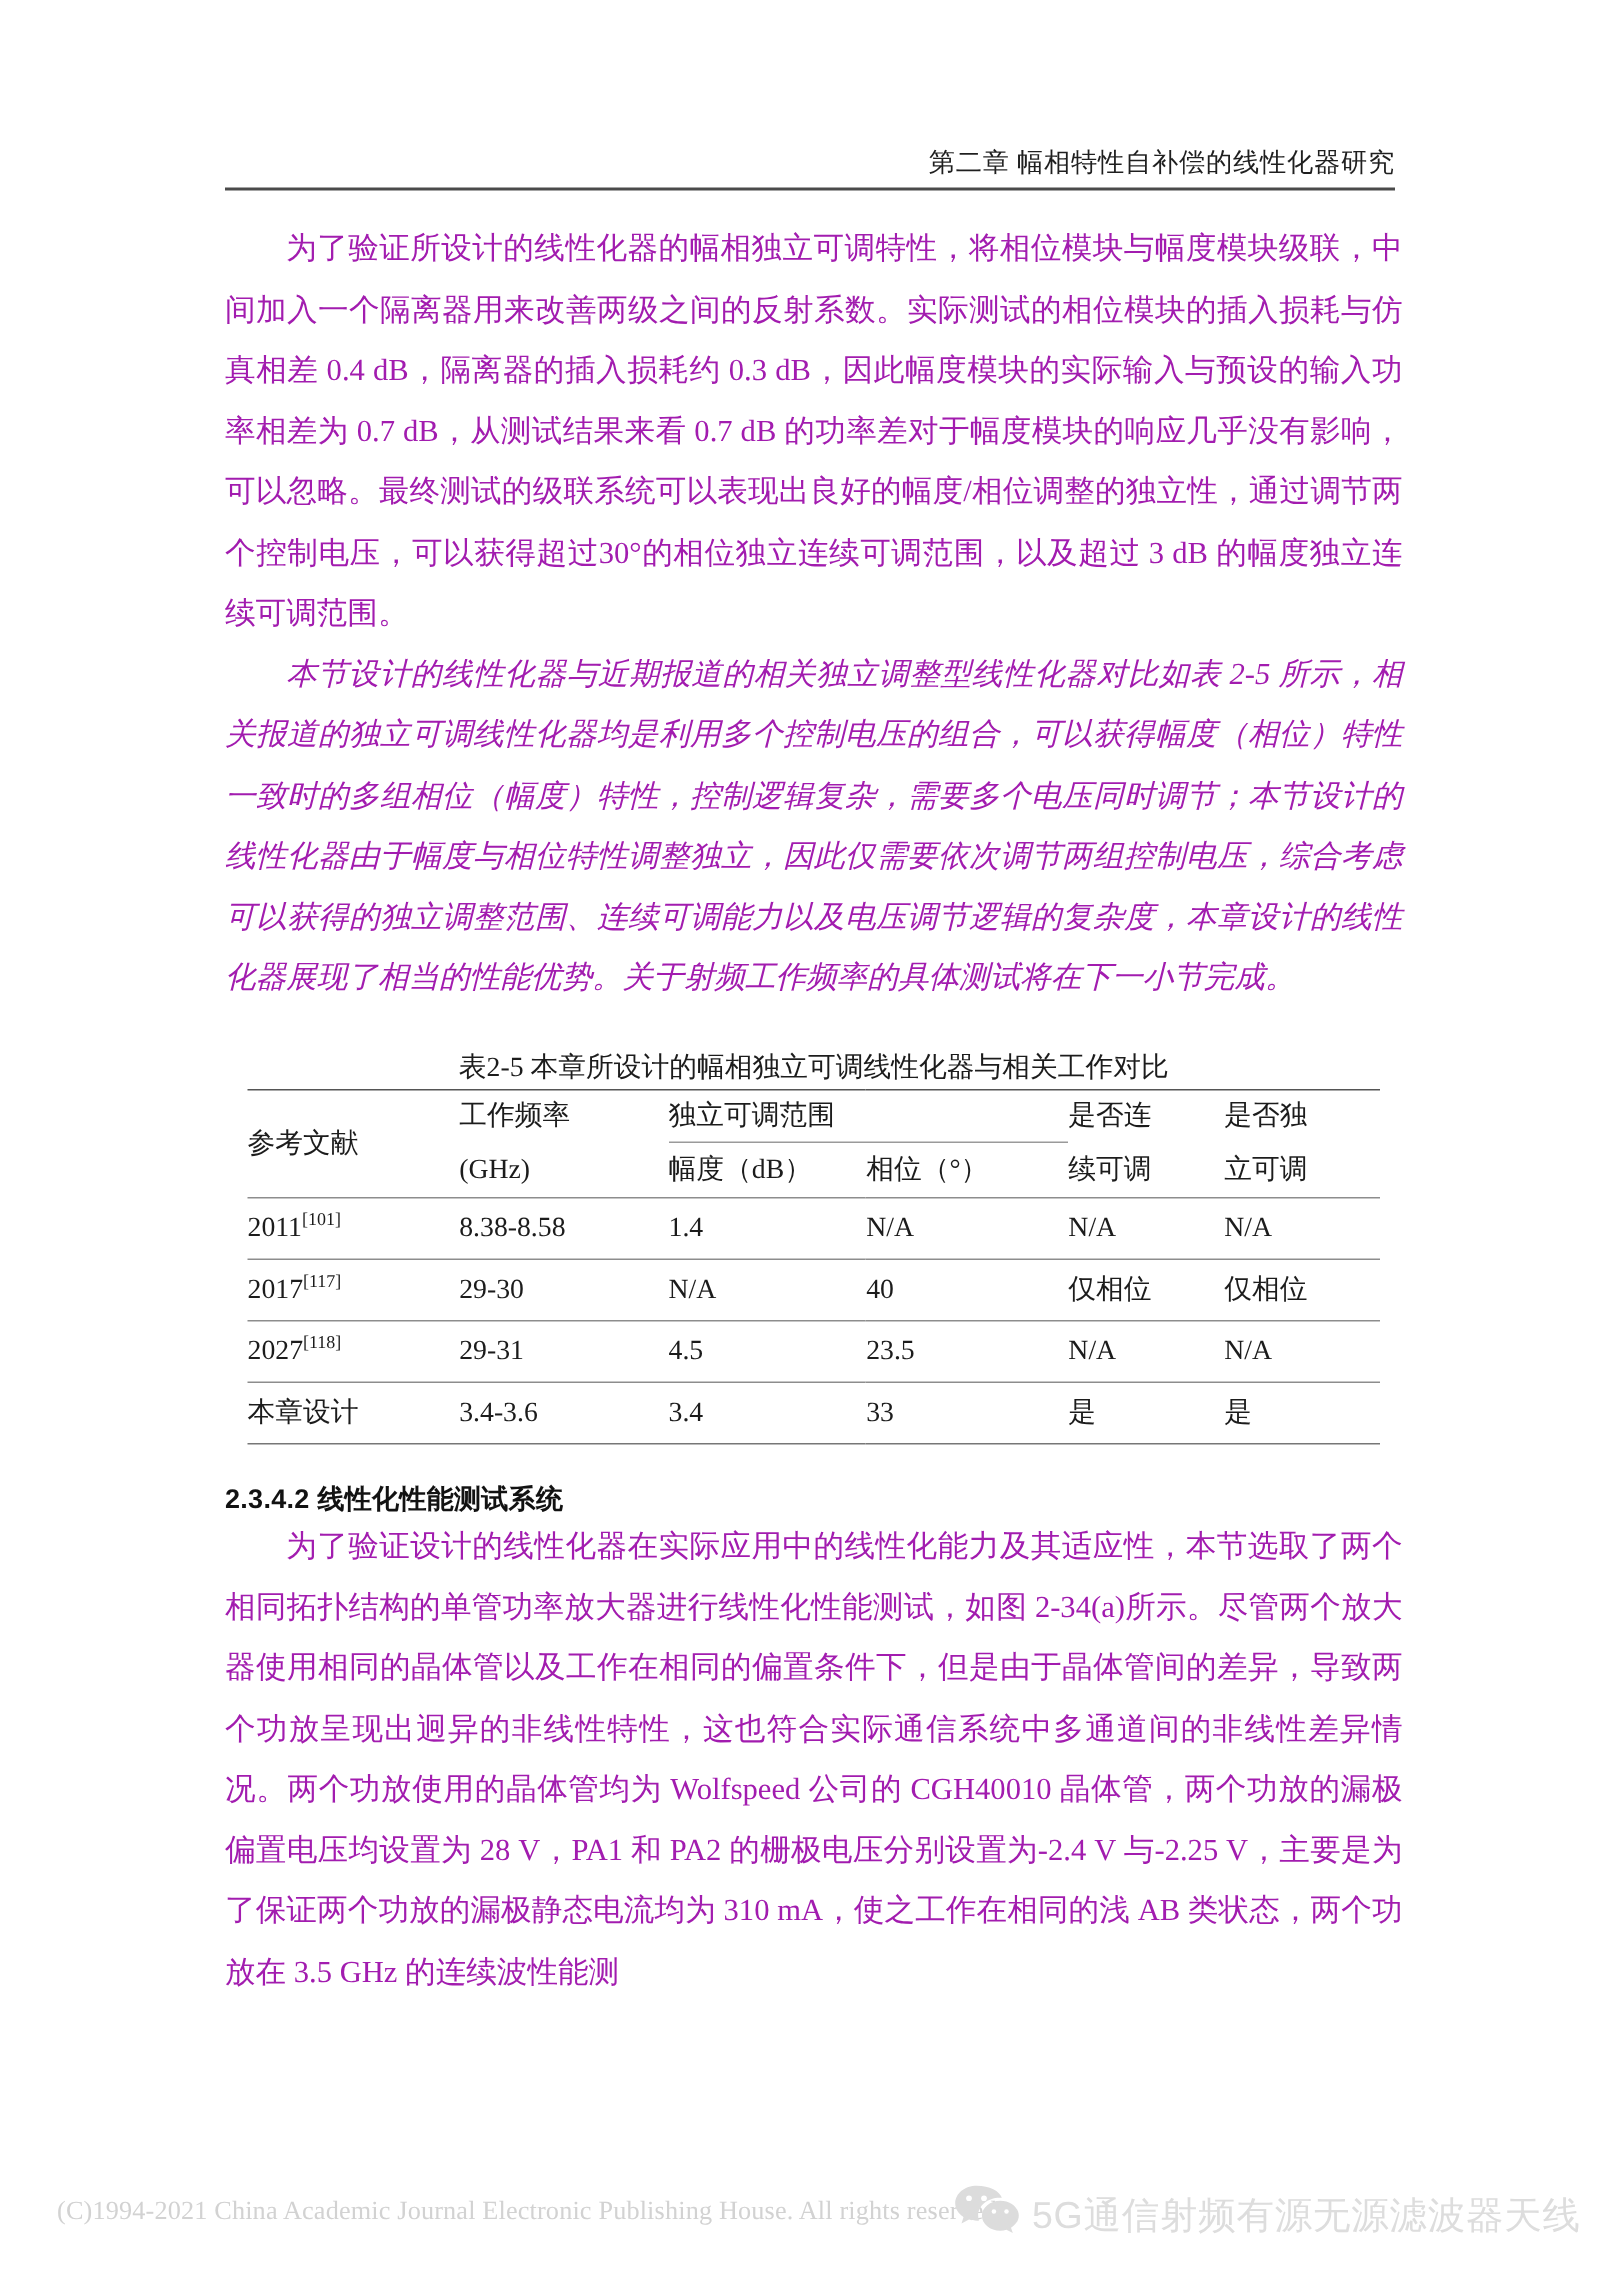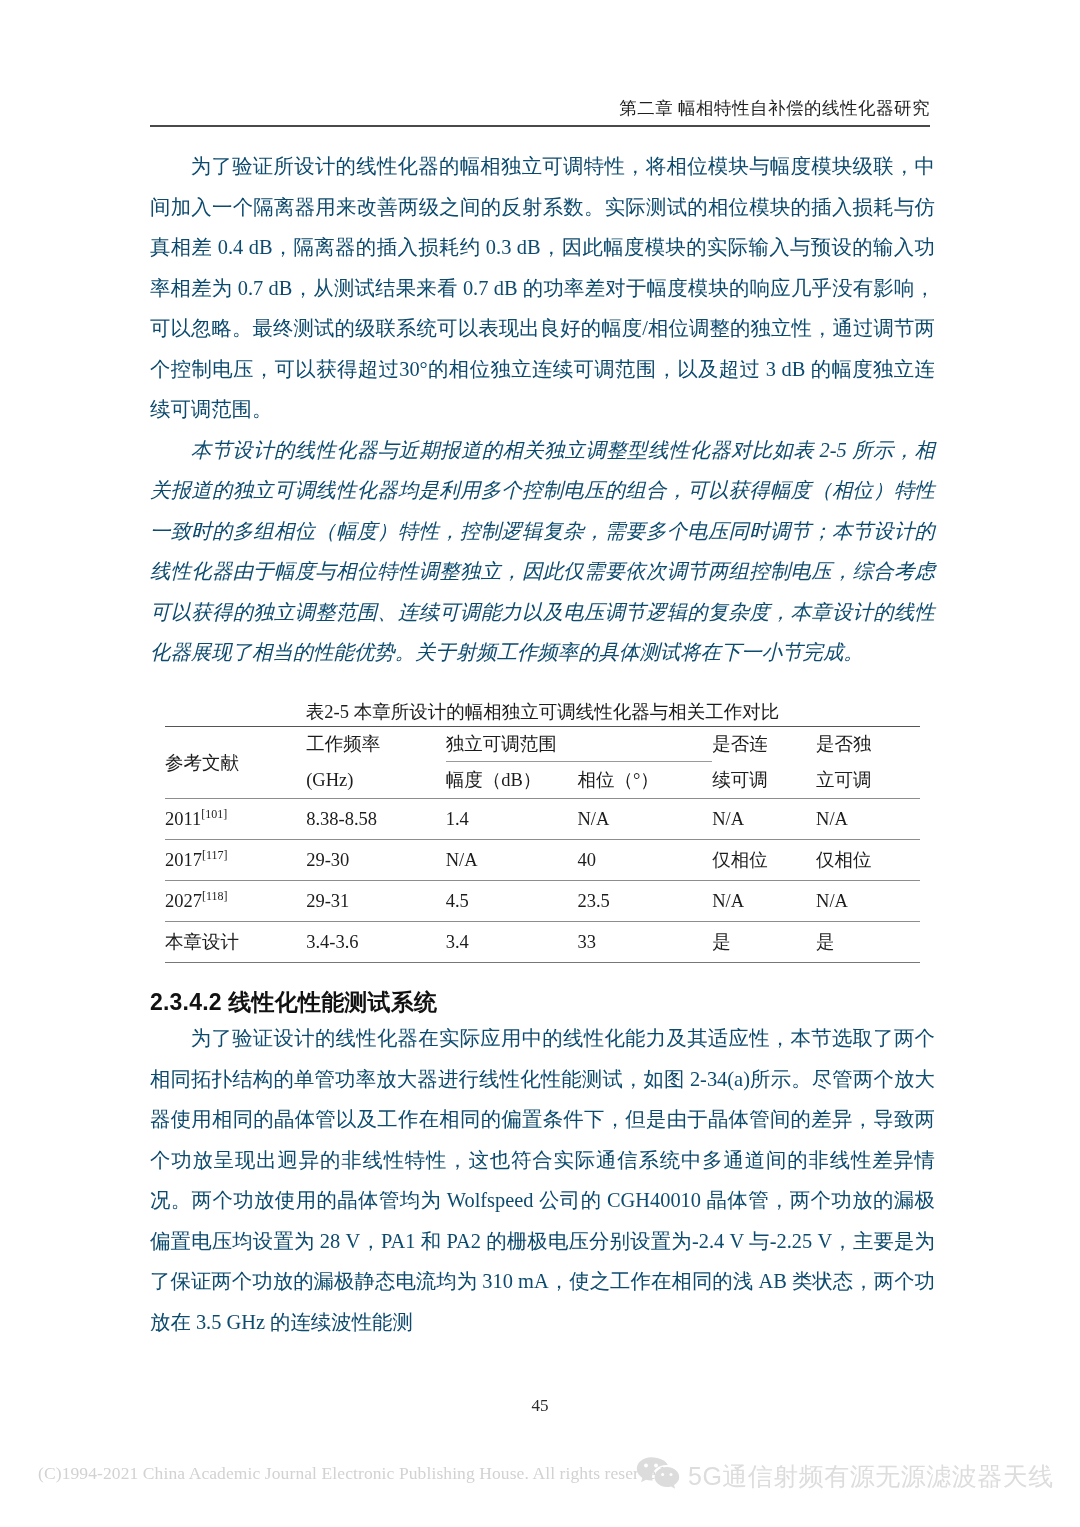--- a/index.html
+++ b/index.html
@@ -50,21 +50,21 @@
     top: 146px;
     width: 785px;
   }
   p.para {
     margin: 0 0 0 0;
     font-size: 20.4px;
     line-height: 40.5px;
     text-align: justify;
     text-justify: inter-ideograph;
     text-indent: 2em;
-    color: #0c4a6e;
+    color: #a21caf;
   }
   p.para + p.para { margin-top: 0px; font-style: italic; }
 
   
   .table-wrap {
     margin-top: 26px;
     width: 785px;
   }
   .table-caption {
     text-align: center;
@@ -107,21 +107,21 @@
   sup.cite {
     font-size: 12px;
     vertical-align: super;
     line-height: 0;
   }
 
   
   h3.sec-head {
     margin: 24px 0 0 0;
     font-family: "Liberation Sans", "DejaVu Sans", sans-serif;
-    font-size: 23px;
+    font-size: 18px;
     font-weight: bold;
     color: #121212;
     letter-spacing: 0.2px;
   }
   h3.sec-head .num { font-weight: bold; }
 
   .after-head { margin-top: 10px; }
 
   
   .page-number {
@@ -260,21 +260,20 @@
     </div>
 
     <h3 class="sec-head">
       <span class="num">2.3.4.2</span>
       <span>线性化性能测试系统</span>
     </h3>
 
     <p class="para after-head">为了验证设计的线性化器在实际应用中的线性化能力及其适应性，本节选取了两个相同拓扑结构的单管功率放大器进行线性化性能测试，如图 2-34(a)所示。尽管两个放大器使用相同的晶体管以及工作在相同的偏置条件下，但是由于晶体管间的差异，导致两个功放呈现出迥异的非线性特性，这也符合实际通信系统中多通道间的非线性差异情况。两个功放使用的晶体管均为 Wolfspeed 公司的 CGH40010 晶体管，两个功放的漏极偏置电压均设置为 28 V，PA1 和 PA2 的栅极电压分别设置为-2.4 V 与-2.25 V，主要是为了保证两个功放的漏极静态电流均为 310 mA，使之工作在相同的浅 AB 类状态，两个功放在 3.5 GHz 的连续波性能测</p>
   </div>
 
-  <div class="page-number">45</div>
 
   <div class="footer-layer">
     <div class="cnki-copyright">(C)1994-2021 China Academic Journal Electronic Publishing House. All rights reserved.</div>
     <div class="wechat-watermark">
       <span class="wechat-icon">
         <svg width="46" height="38" viewBox="0 0 46 38" xmlns="http://www.w3.org/2000/svg" aria-hidden="true">
           <path d="M16.2 2.2C8.2 2.2 1.8 7.4 1.8 13.8c0 3.7 2.2 7 5.6 9.2l-1.4 4.3 5-2.6c1.9.5 3.5.8 5.2.8.5 0 1 0 1.5-.1-.4-1.1-.6-2.2-.6-3.4 0-6.6 6.4-11.9 14.3-11.9.5 0 1 0 1.5.1C31.6 5.9 24.6 2.2 16.2 2.2z" fill="#dcdcdc"></path>
           <circle cx="11" cy="10.5" r="1.9" fill="#ffffff"></circle>
           <circle cx="21" cy="10.5" r="1.9" fill="#ffffff"></circle>
           <path d="M44.2 22.1c0-5.5-5.5-10-12.3-10s-12.3 4.5-12.3 10 5.5 10 12.3 10c1.4 0 2.8-.2 4.1-.6l4.2 2.2-1.2-3.6c3.1-1.9 5.2-4.7 5.2-8z" fill="#dcdcdc"></path>

